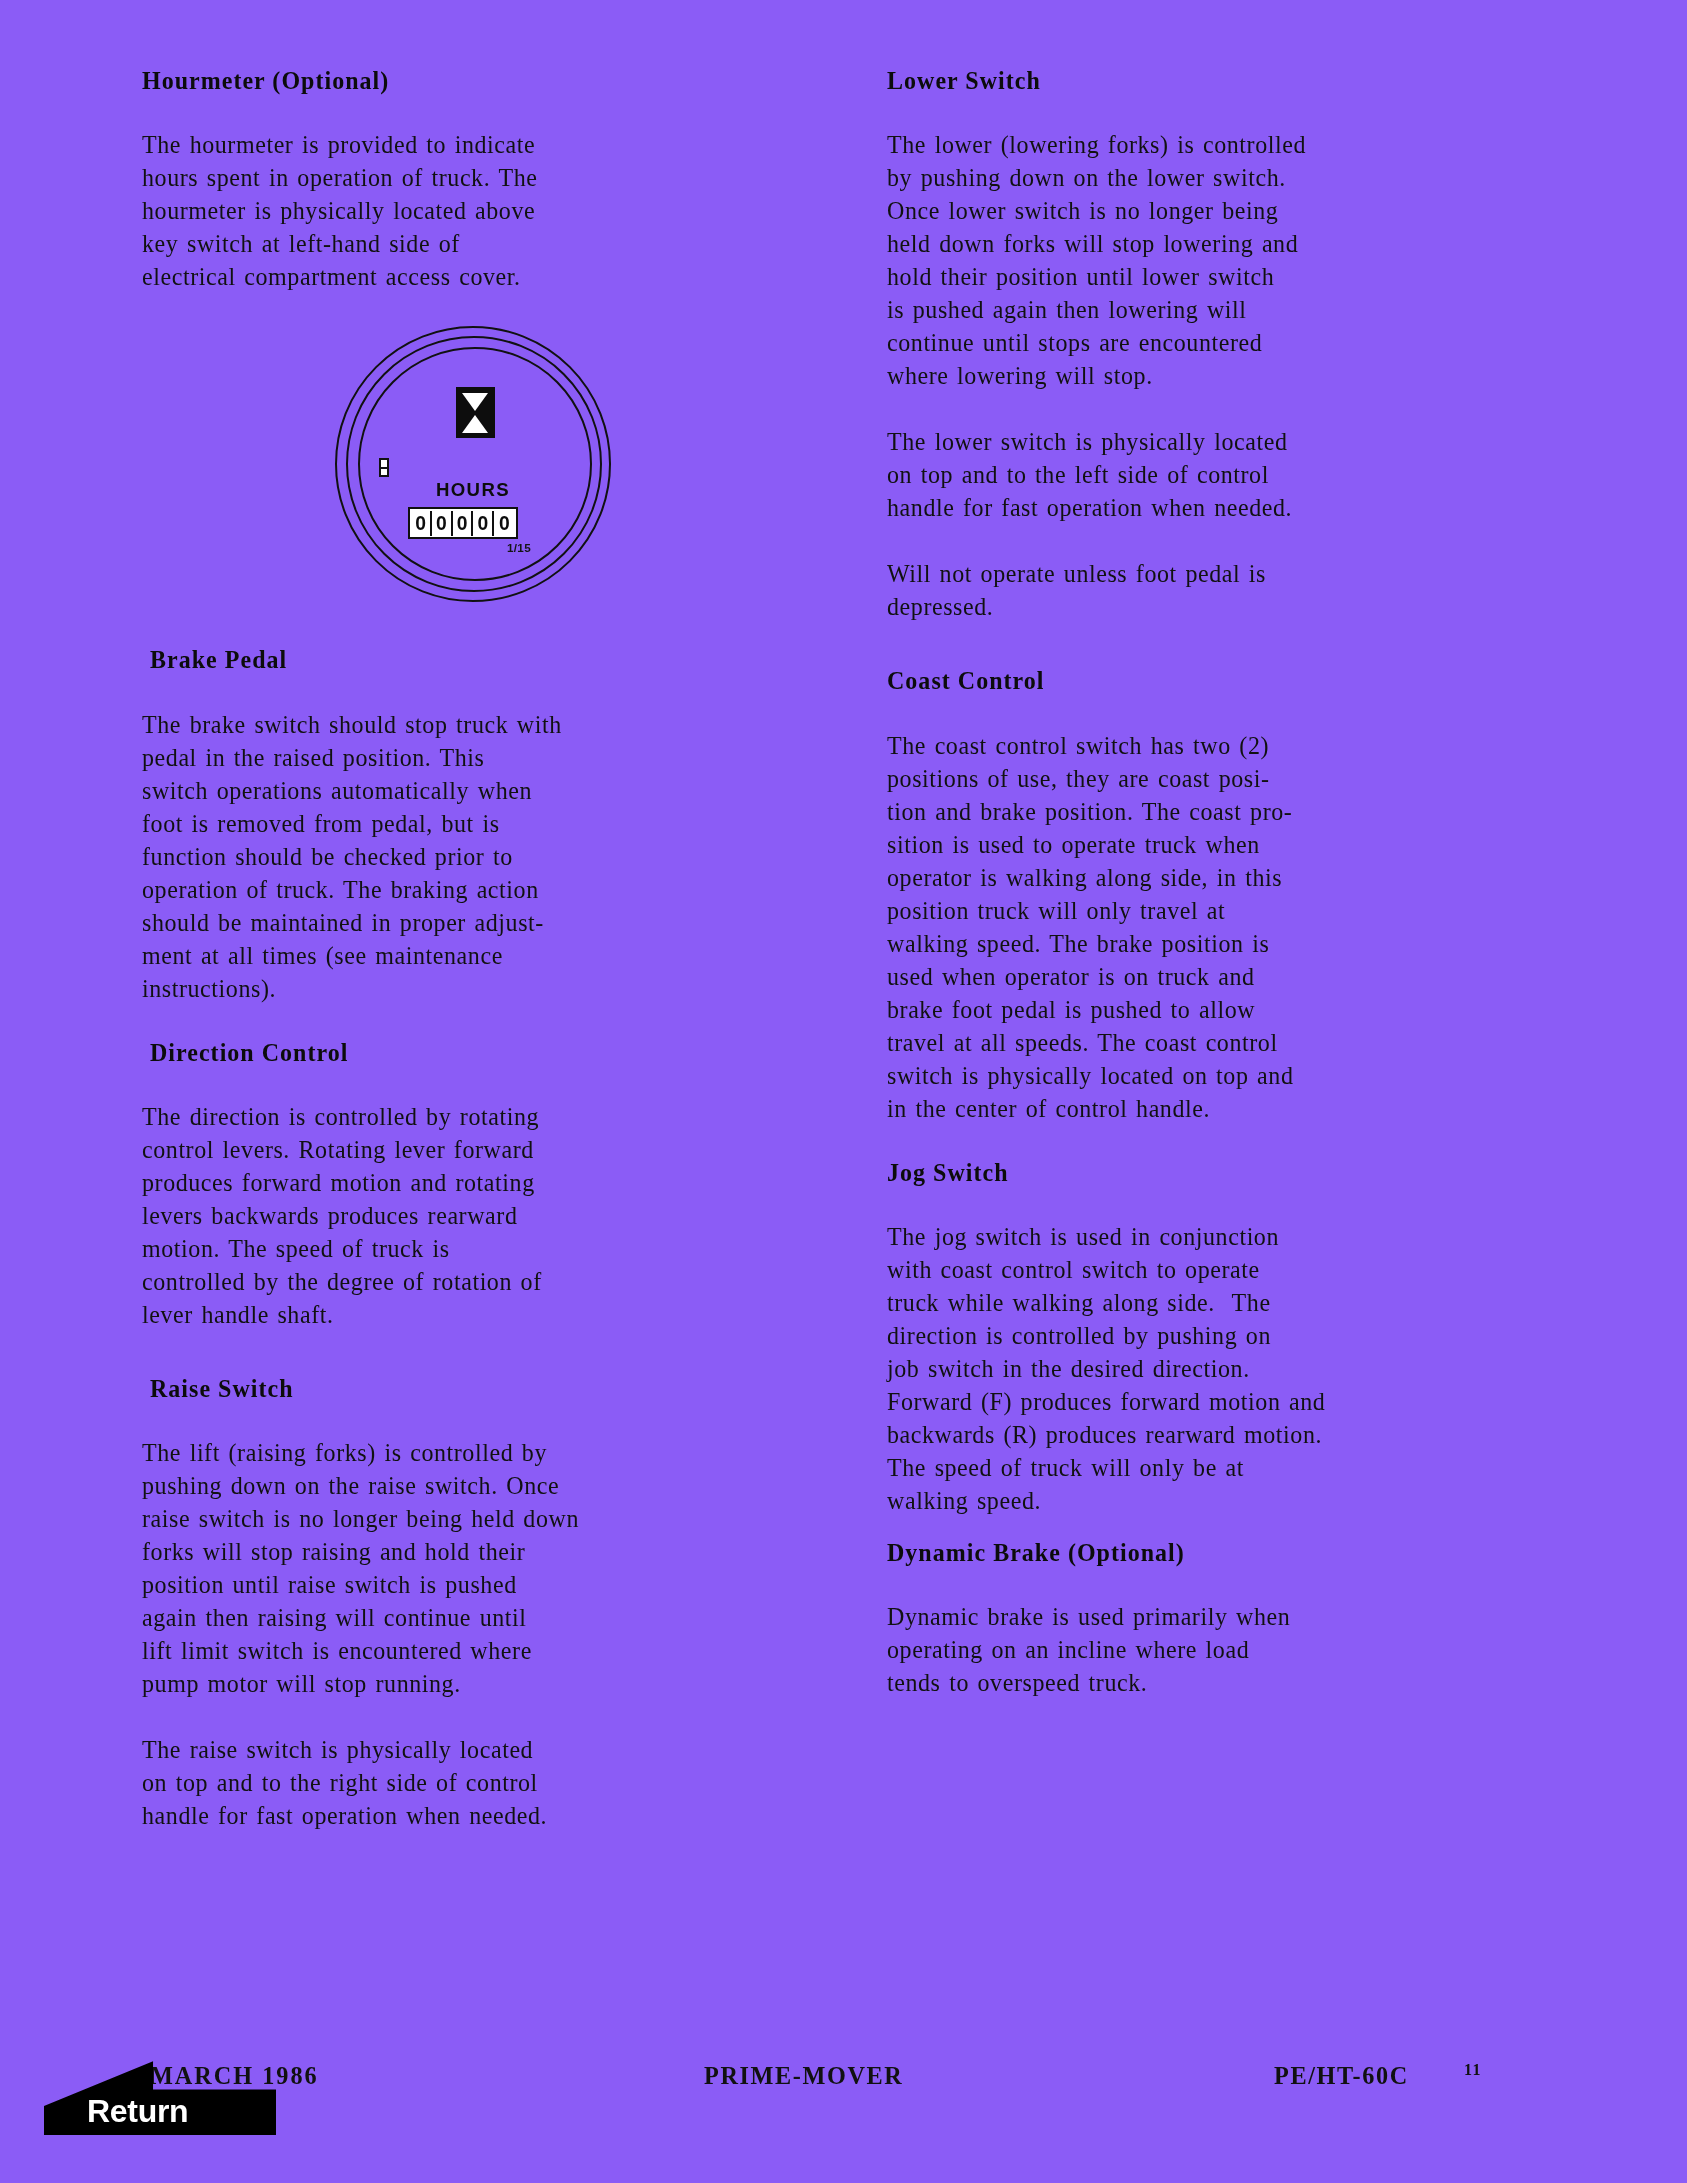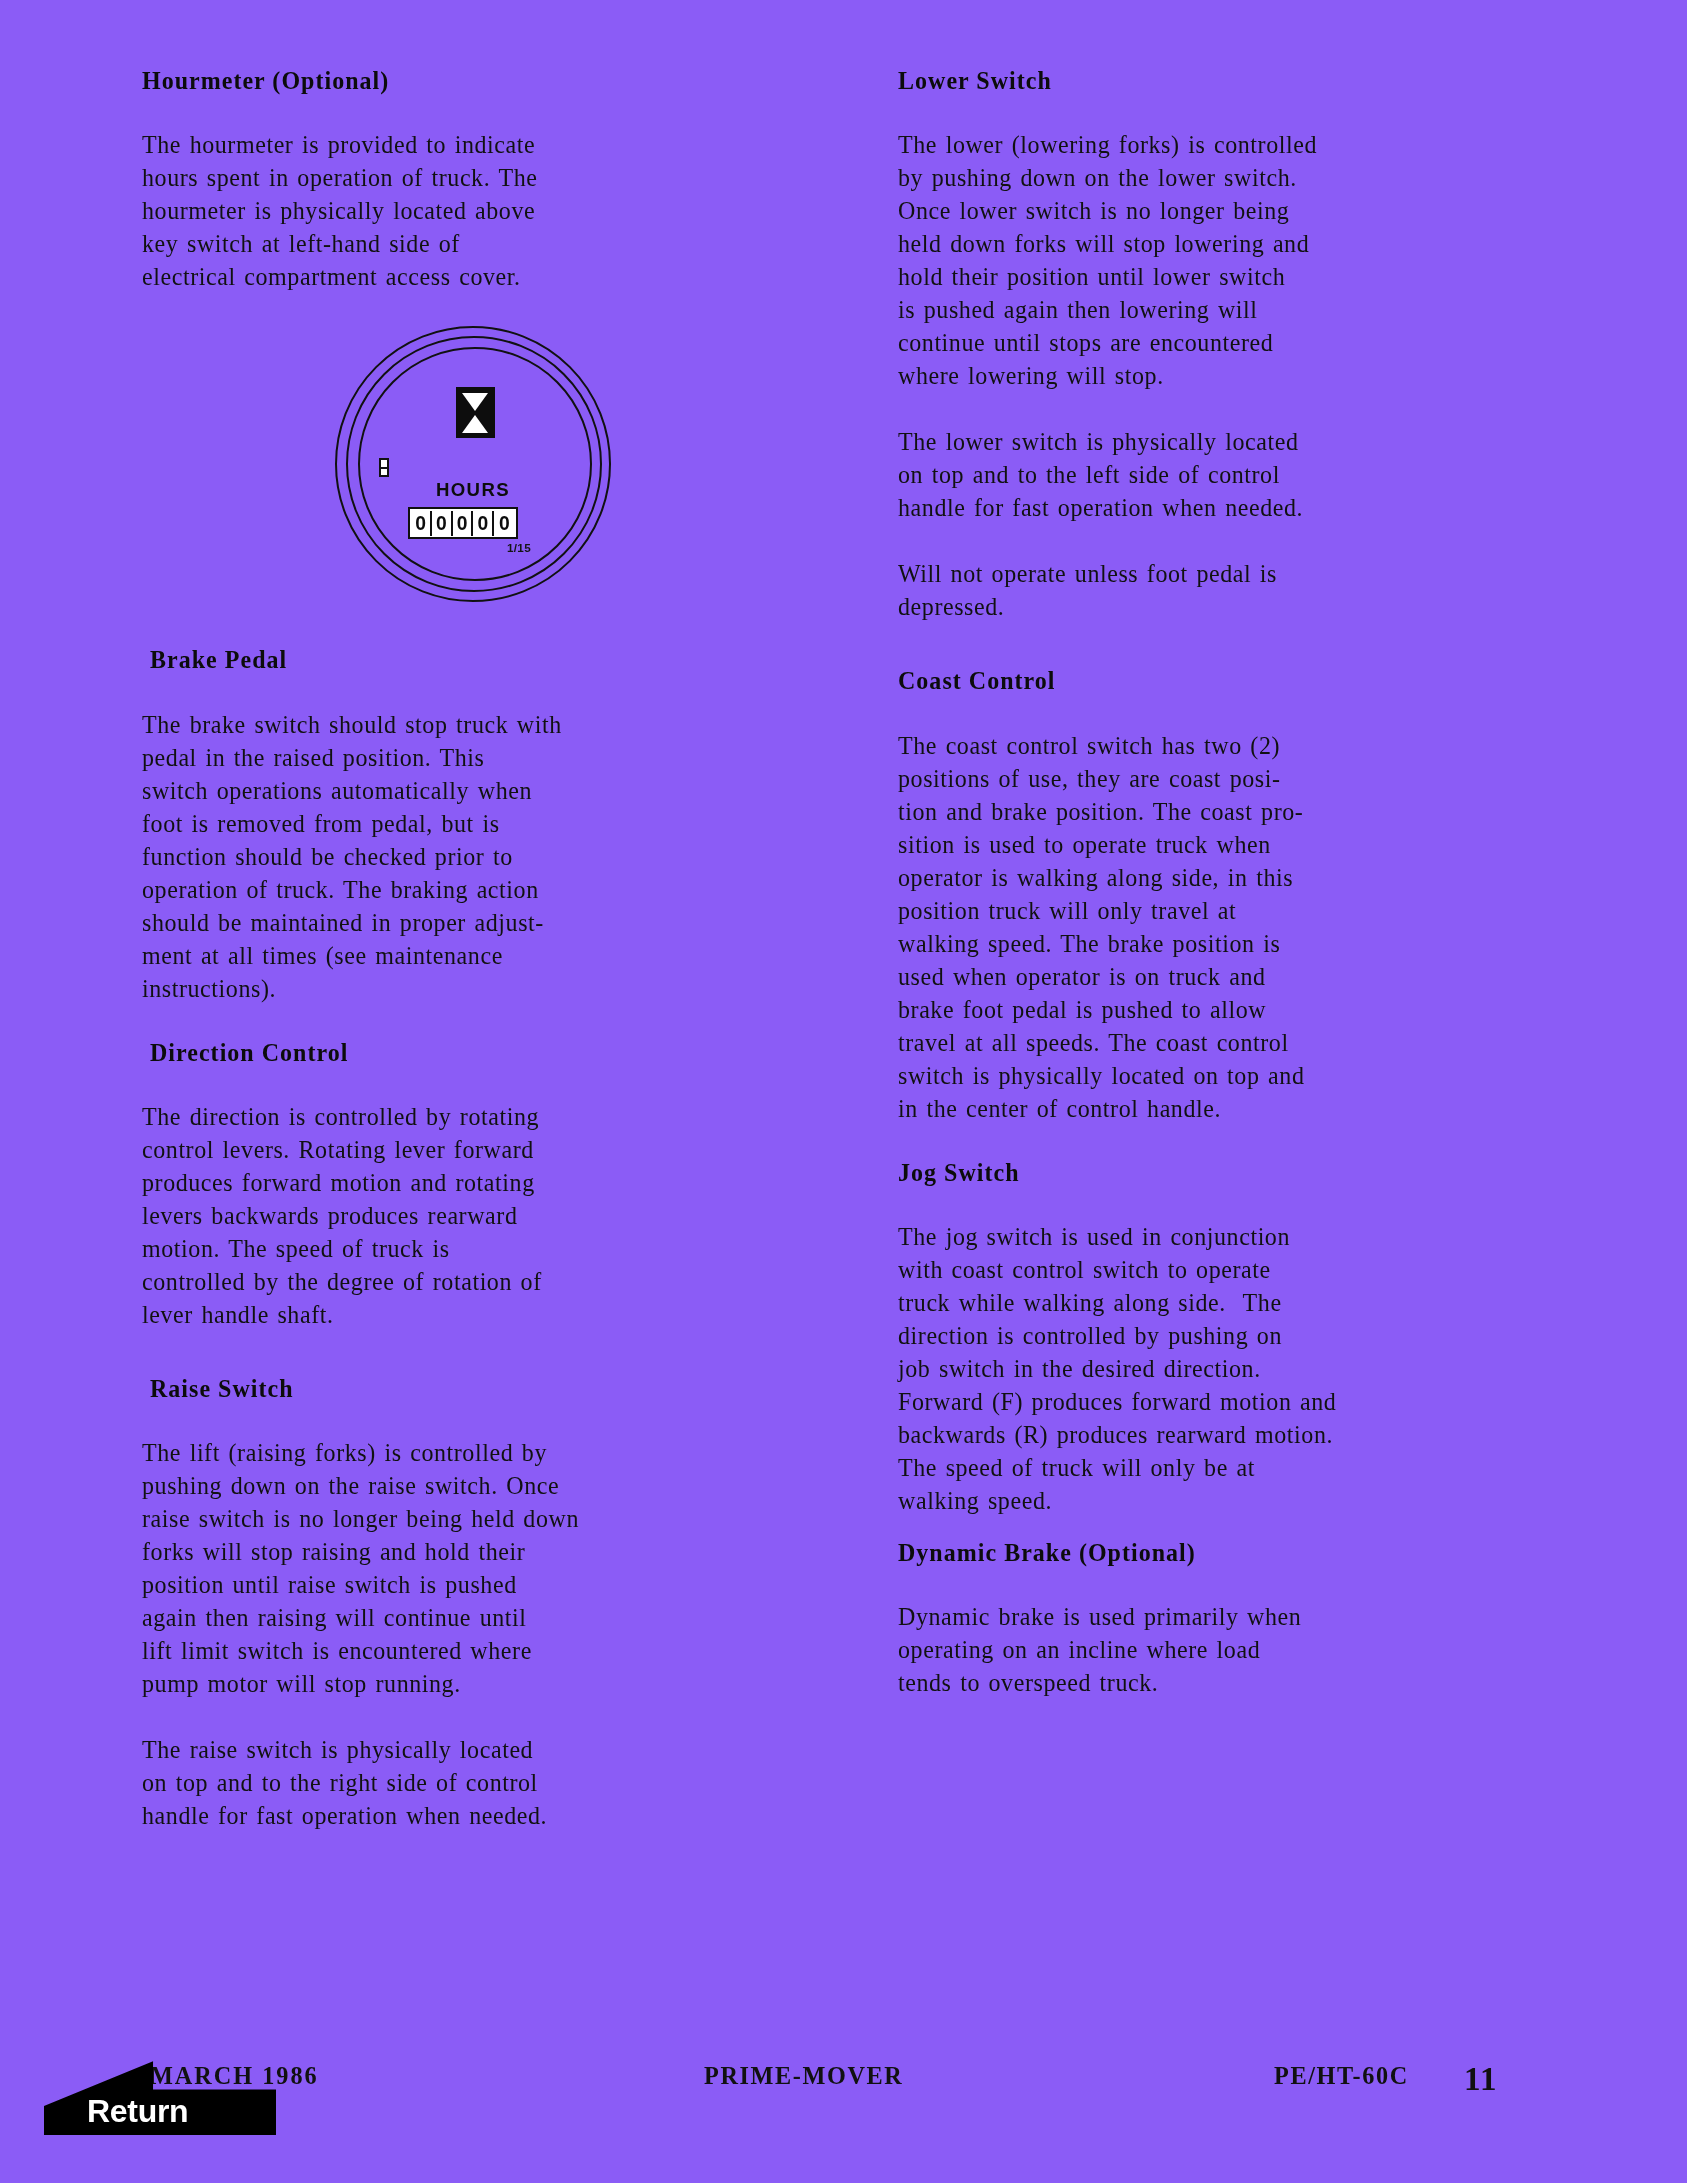--- a/index.html
+++ b/index.html
@@ -32,21 +32,21 @@
     display: flex;
     box-sizing: border-box;
     padding: 66px 103px 0 142px;
     gap: 83px;
   }
   .col {
     width: 662px;
     flex: 0 0 662px;
     position: relative;
   }
-  .col.right { margin-left: 11px; }
+  .col.right { margin-left: 0; }
 
   
   h2.heading {
     font-family: "Liberation Serif", serif;
     font-size: 25.5px;
     font-weight: 700;
     letter-spacing: 1.1px;
     margin: 0;
     padding: 0;
     line-height: 1.15;
@@ -235,21 +235,21 @@
     color: #111;
     transform: scaleX(0.95);
     transform-origin: left top;
     white-space: nowrap;
   }
   .footer-page {
     position: absolute;
     left: 1464px;
     top: 11px;
     font-family: "Liberation Serif", serif;
-    font-size: 33px;
+    font-size: 16px;
     font-weight: 700;
     letter-spacing: 1.4px;
     color: #111;
     white-space: nowrap;
   }
 
   
   .return-btn {
     position: absolute;
     left: 44px;

